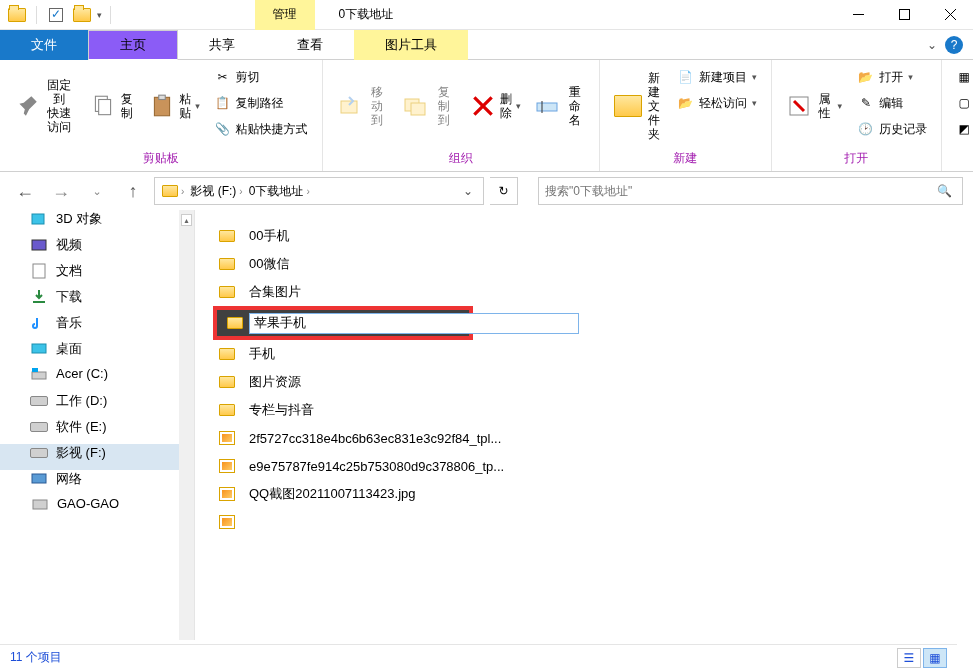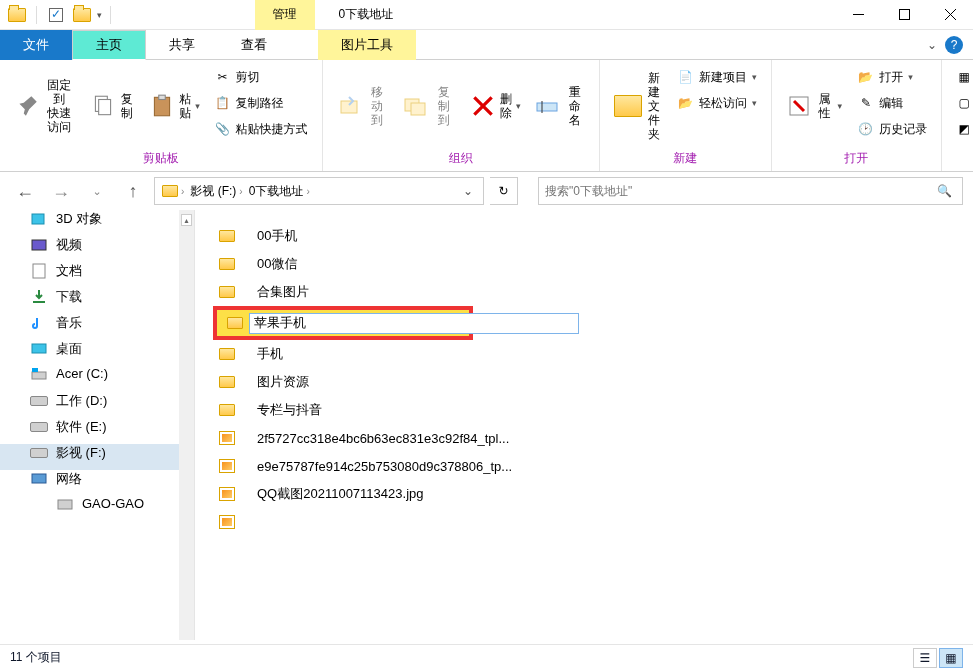--- a/index.html
+++ b/index.html
@@ -15,24 +15,24 @@
 .dropdown-arrow { font-size: 9px; color: #555; }
 .title-tab { background: #fff59a; padding: 0 18px; height: 30px; display: flex; align-items: center; margin-left: 140px; }
 .title-text { margin-left: 24px; font-size: 12px; }
 .titlebar-spacer { flex: 1; }
 .win-controls { display: flex; }
 .win-btn { width: 46px; height: 30px; display: flex; align-items: center; justify-content: center; font-size: 12px; }
 .win-btn svg { width: 11px; height: 11px; }
 
 
 .ribbon-tabs { height: 30px; display: flex; align-items: center; background: #fff; border-bottom: 1px solid #d0d0d0; }
-.ribbon-tab { padding: 0 23px; height: 30px; display: flex; align-items: center; font-size: 13px; }
+.ribbon-tab { padding: 0 31px; height: 30px; display: flex; align-items: center; font-size: 13px; }
 .ribbon-tab.file { background: #1979ca; color: #fff; }
-.ribbon-tab.active { background: #5eead4; border: 1px solid #d0d0d0; border-bottom: 1px solid #fff; margin-bottom: -1px; }
-.ribbon-tab.yellow { background: #fff59a; margin-left: 28px; }
+.ribbon-tab.active { background: #8b5cf6; border: 1px solid #d0d0d0; border-bottom: 1px solid #fff; margin-bottom: -1px; }
+.ribbon-tab.yellow { background: #fff59a; }
 .ribbon-tabs-spacer { flex: 1; }
 .ribbon-right { display: flex; align-items: center; padding-right: 10px; gap: 8px; }
 .help-icon { width: 18px; height: 18px; background: #1979ca; border-radius: 50%; color: #fff; display: flex; align-items: center; justify-content: center; font-size: 12px; }
 
 
 .ribbon { height: 112px; background: #fff; border-bottom: 1px solid #d0d0d0; display: flex; }
 .ribbon-group { display: flex; flex-direction: column; align-items: center; border-right: 1px solid #e5e5e5; padding: 4px 6px 2px; }
 .ribbon-group-row { display: flex; flex: 1; }
 .ribbon-group-label { font-size: 12px; color: #a21caf; padding: 2px 0; }
 .ribbon-bigbtn { display: flex; align-items: center; justify-content: flex-start; padding: 4px 8px; min-width: 44px; gap: 4px; }
@@ -55,32 +55,32 @@
 .searchbox { flex: 1; height: 28px; border: 1px solid #ccc; display: flex; align-items: center; padding: 0 6px; margin-left: 14px; }
 .searchbox input { border: none; outline: none; flex: 1; font-size: 12px; color: #888; }
 .search-icon-btn { padding: 0 4px; color: #555; }
 
 
 .content { display: flex; height: 430px; }
 .sidebar { width: 195px; border-right: 1px solid #e5e5e5; overflow: hidden; position: relative; }
 .sidebar-scroll { position: absolute; right: 0; top: 0; width: 15px; height: 100%; background: #f0f0f0; }
 .sidebar-scroll-thumb { position: absolute; right: 2px; top: 4px; width: 11px; height: 12px; background: #fff; border: 1px solid #ccc; display:flex; align-items:center; justify-content:center; font-size:8px; color:#666;}
 .sidebar-item { display: flex; align-items: flex-start; height: 26px; padding-left: 30px; gap: 8px; font-size: 13px; }
-.sidebar-item.indent { padding-left: 56px; }
+.sidebar-item.indent { padding-left: 24px; margin-left: 7px; }
 .sidebar-item.selected { background: #d8e6f2; }
 .sidebar-icon { width: 18px; height: 18px; display: flex; align-items: center; justify-content: center; }
 
 .filelist { flex: 1; padding: 12px 0 0 22px; position: relative; }
-.file-item { display: flex; align-items: center; height: 28px; gap: 20px; font-size: 13px; }
+.file-item { display: flex; align-items: center; height: 28px; gap: 12px; font-size: 13px; }
 .file-item-icon { width: 20px; height: 20px; display: flex; align-items: center; justify-content: center; }
-.rename-box { border: 4px solid #e33; padding: 0 8px; display: flex; align-items: center; height: 34px; background:#fde047; position: relative; width: 260px; margin-left: -4px; }
+.rename-box { border: 4px solid #e33; padding: 0 8px; display: flex; align-items: center; height: 34px; background:#404040; position: relative; width: 260px; margin-left: -4px; }
 .rename-input { border: 1px solid #7eb4ea; outline: none; font-size: 13px; padding: 2px 4px; width: 330px; position: absolute; left: 32px; background:#fff; }
 
 
-.statusbar { position: absolute; bottom: 0; left: 0; right: 0; height: 26px; border-top: 1px solid #e5e5e5; display: flex; align-items: center; padding: 0 10px; font-size: 12px; color: #0f172a; }
+.statusbar { position: absolute; bottom: 0; left: 0; right: 16px; height: 26px; border-top: 1px solid #e5e5e5; display: flex; align-items: center; padding: 0 10px; font-size: 12px; color: #1d4ed8; }
 .statusbar-right { margin-left: auto; display: flex; gap: 2px; }
 .view-btn { width: 24px; height: 20px; border: 1px solid #ccc; display: flex; align-items: center; justify-content: center; }
 .view-btn.active { background: #cde6f7; border-color: #7eb4ea; }
 
 
 .ico-folder { width: 18px; height: 14px; background: linear-gradient(#ffe79e,#ffc94a); border: 1px solid #d9a300; border-radius: 1px; }
 .ico-folder-sm { width: 16px; height: 12px; background: linear-gradient(#ffe79e,#ffc94a); border: 1px solid #d9a300; border-radius: 1px; }
 .ico-drive { width: 18px; height: 10px; background: #d0d0d0; border: 1px solid #888; border-radius: 2px; }
 .ico-img { width: 16px; height: 14px; background: linear-gradient(#fff,#fff); border: 1px solid #d9a300; position: relative; }
 .ico-img:before{ content:""; position:absolute; left:2px; top:2px; width:10px; height:8px; background: linear-gradient(135deg,#f7931e,#ffcc66);}

